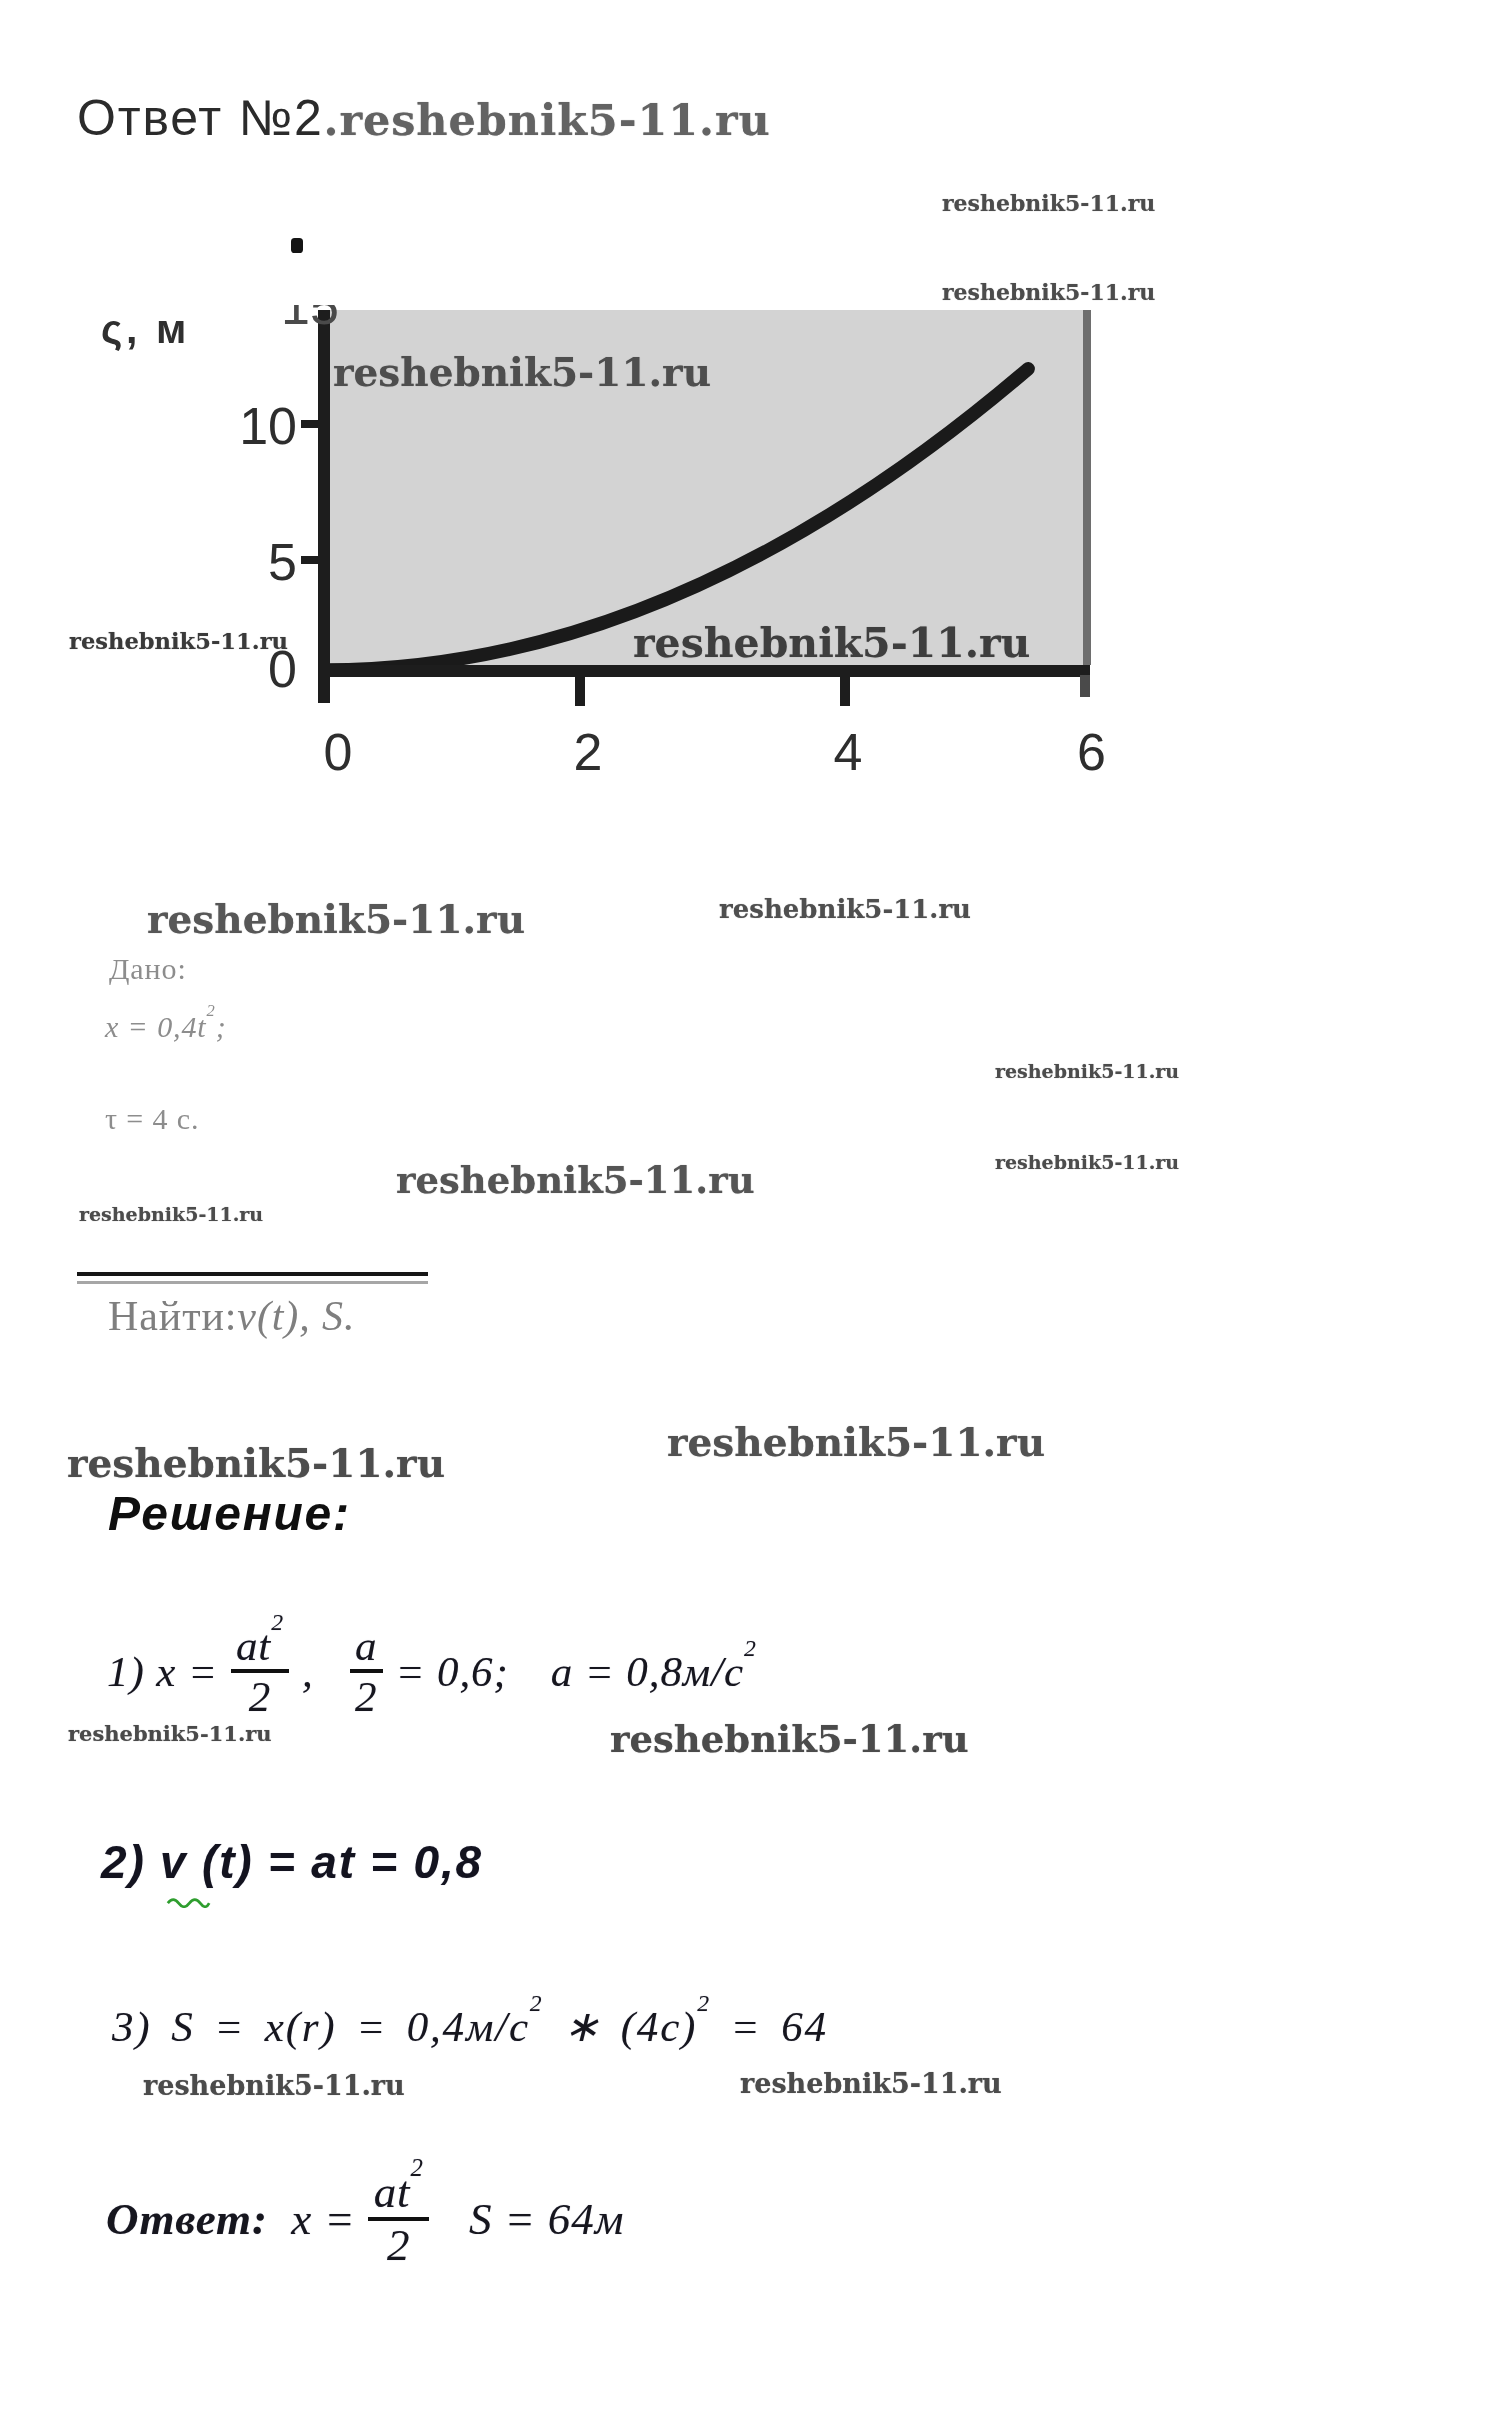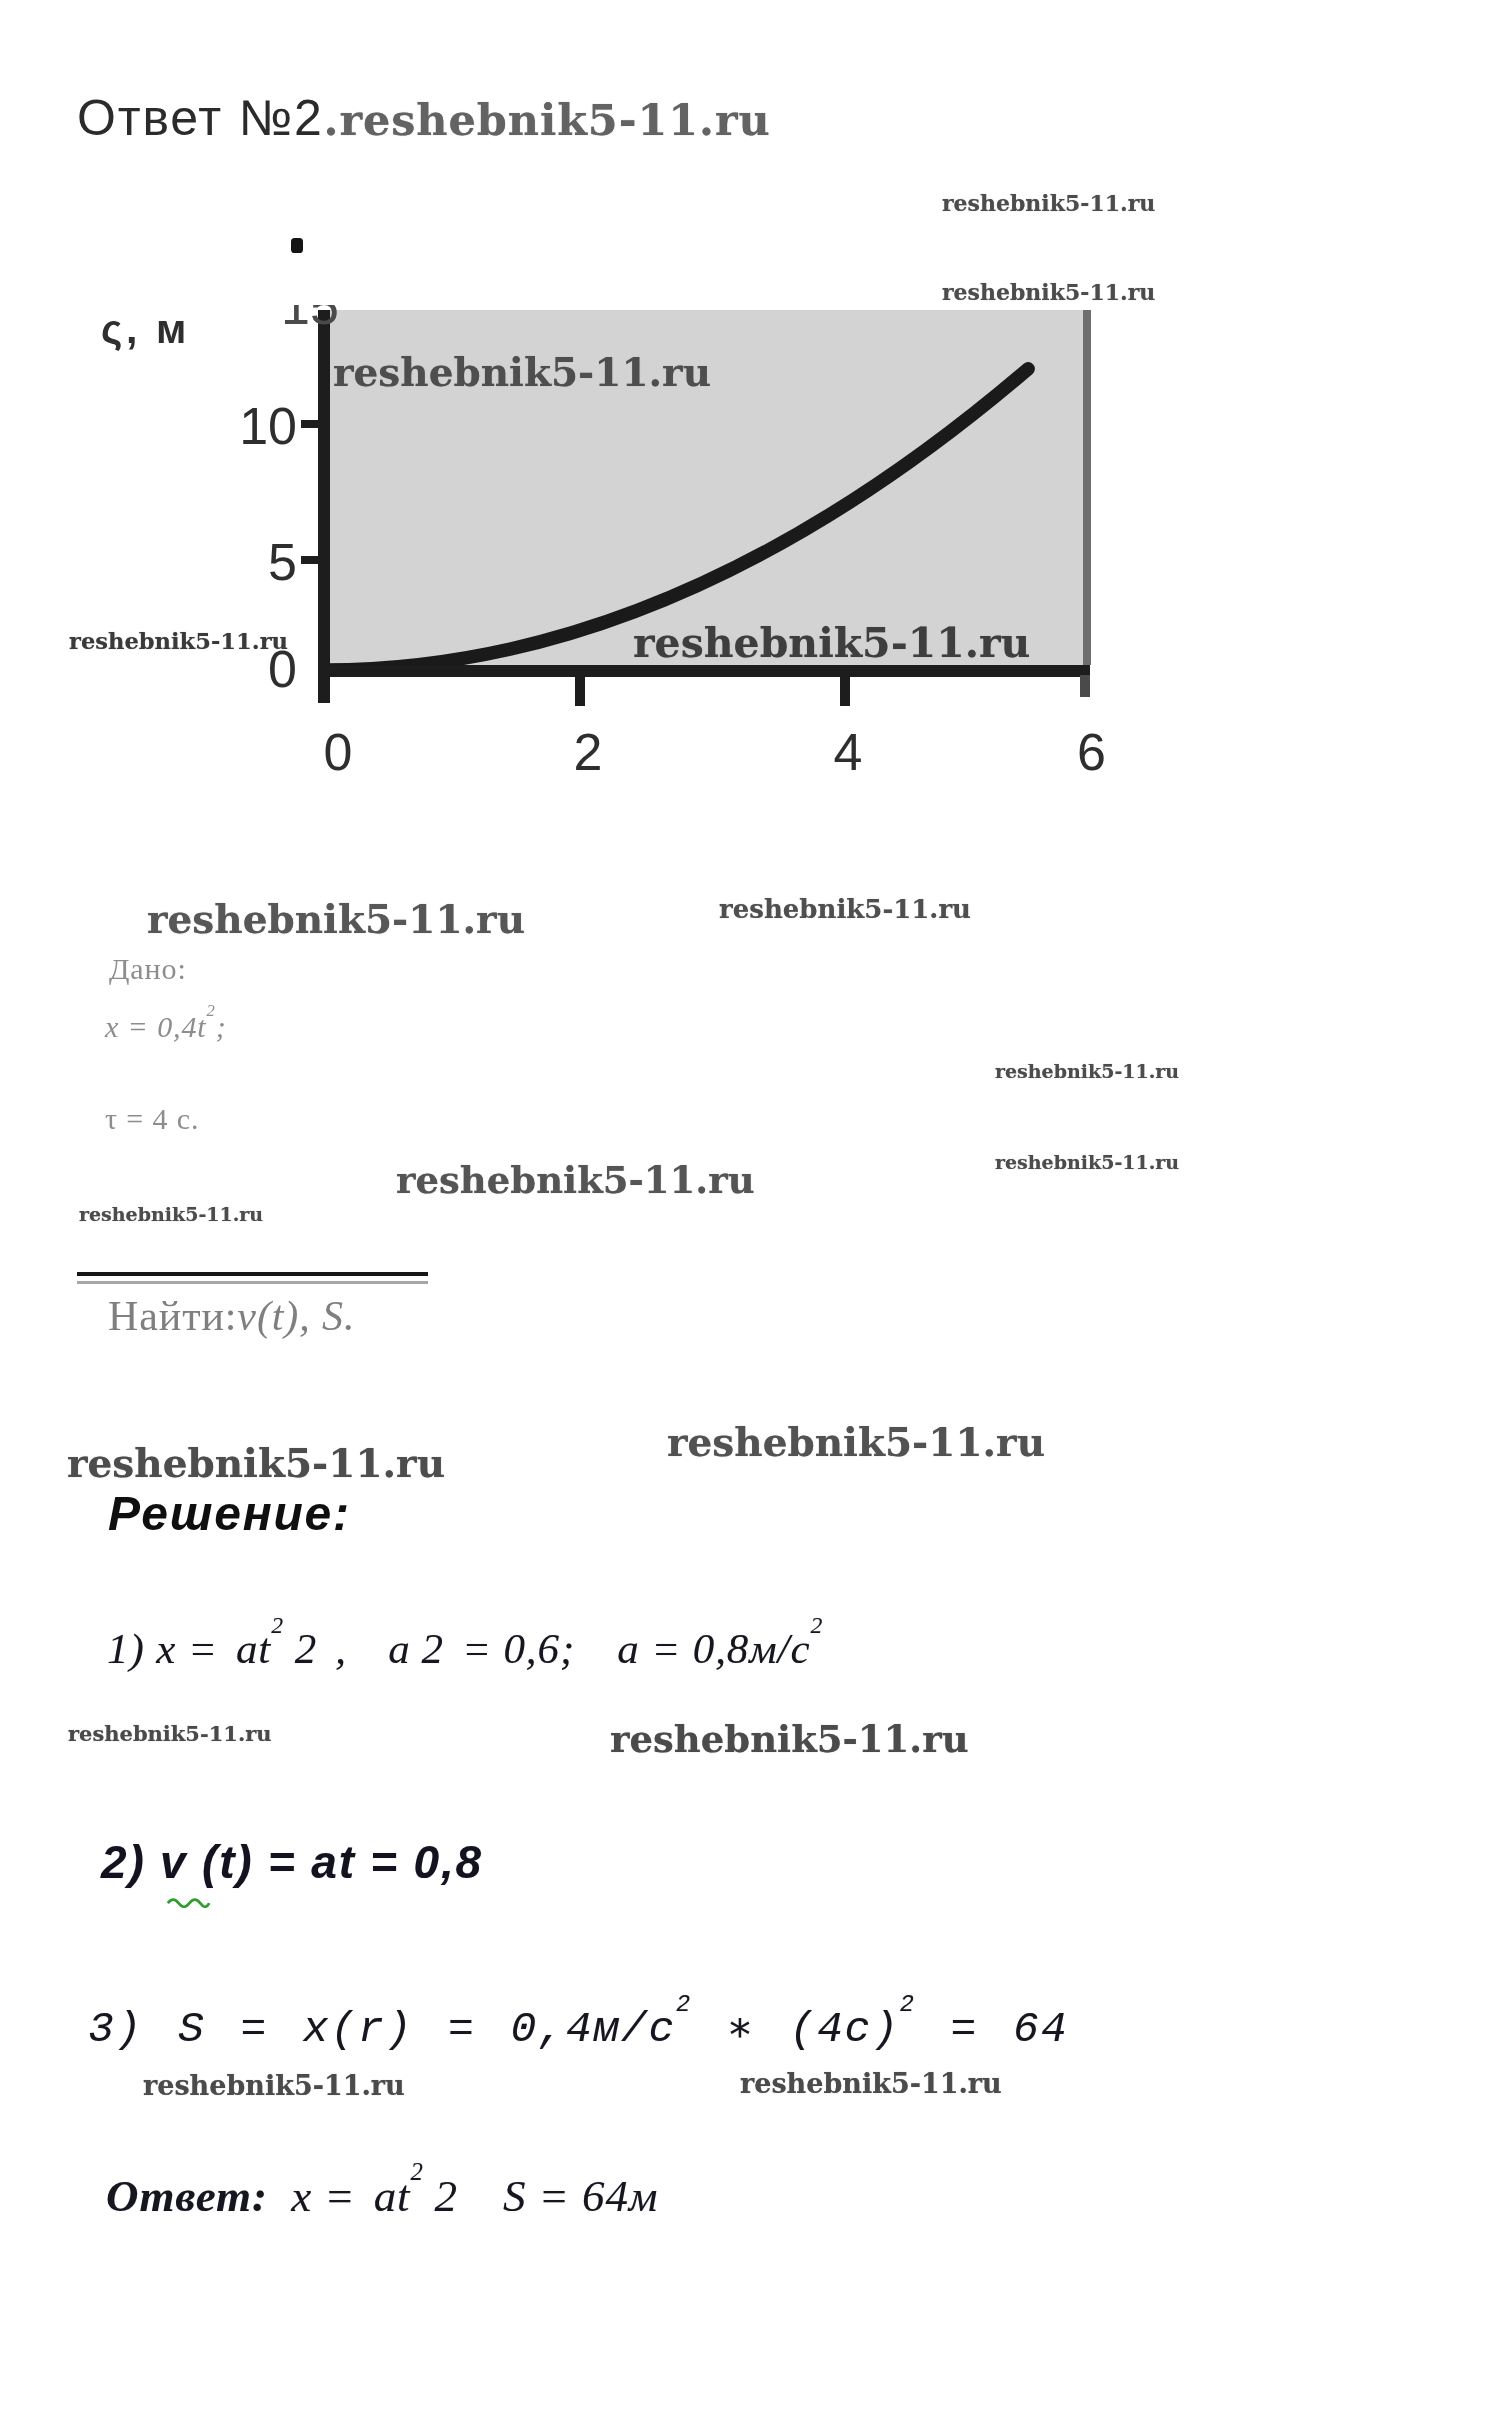--- a/index.html
+++ b/index.html
@@ -41,21 +41,21 @@
   .divider{border-top:4.5px solid #161616;border-bottom:3.6px solid #a6a6a6;height:5.4px;}
 
   
   .sol-h{font-family:"Liberation Sans",sans-serif;font-weight:bold;font-style:italic;
          font-size:48px;color:#0f0f0f;letter-spacing:1.8px;white-space:nowrap;}
   .eq{font-style:italic;font-size:43px;color:#16161e;white-space:nowrap;letter-spacing:0.9px;
       text-shadow:0 0 0.9px rgba(30,30,80,.35);display:flex;align-items:center;}
   .eq2{font-family:"Liberation Sans",sans-serif;font-weight:bold;font-style:italic;
        font-size:46px;color:#13131f;letter-spacing:1.8px;white-space:nowrap;
        text-shadow:0 0 0.9px rgba(30,30,90,.3);}
-  .frac{display:inline-flex;align-items:center;margin:0 12.7px;
+  .frac{display:inline-flex;flex-direction:column;align-items:center;margin:0 12.7px;
         vertical-align:middle;}
   .frac .bar{height:4.5px;background:#101010;align-self:stretch;margin:1.8px 0;}
   .frac .fr-t,.frac .fr-b{line-height:1.0;padding:0 5.4px;}
   .eq .gap{display:inline-block;width:42px;}
   .ans-label{font-weight:bold;}
 </style>
 </head>
 <body>
 
 <div class="page">
@@ -154,21 +154,21 @@
   <div class="abs wm" style="left:68px;top:1721px;font-size:21px;color:#4a4a4a;">reshebnik5-11.ru</div>
   <div class="abs wm" style="left:610px;top:1717px;font-size:37px;color:#4b4b4b;">reshebnik5-11.ru</div>
 
   <div class="abs eq2" style="left:101px;top:1835px;">
     <span>2) </span><span>v</span><span> (t) = at = 0,8</span>
   </div>
   <svg class="abs" style="left:166px;top:1895px;" width="45" height="12.7" viewBox="0 0 50 14">
     <path d="M2,9 Q8,1 14,9 T26,9 T38,9 T48,9" fill="none" stroke="#2f9e2f" stroke-width="3"></path>
   </svg>
 
-  <div class="abs eq" style="left:88px;top:2001px;letter-spacing:1.8px;word-spacing:7.2px;font-family:Liberation Mono, monospace;">
+  <div class="abs eq" style="left:112px;top:2001px;letter-spacing:1.8px;word-spacing:7.2px;">
     <span><span>3) S = x(r) = 0,4м/с</span><sup class="s">2</sup><span> ∗ (4с)</span><sup class="s">2</sup><span> = 64</span></span>
   </div>
   <div class="abs wm wm-md" style="left:143px;top:2070px;">reshebnik5-11.ru</div>
   <div class="abs wm wm-md" style="left:740px;top:2068px;">reshebnik5-11.ru</div>
 
   <div class="abs eq" style="left:106px;top:2170px;font-size:45px;">
     <span class="ans-label">Ответ:</span>
     <span style="margin-left:23.5px;">x =</span>
     <span class="frac">
       <span class="fr-t"><span>at</span><sup class="s">2</sup></span>

